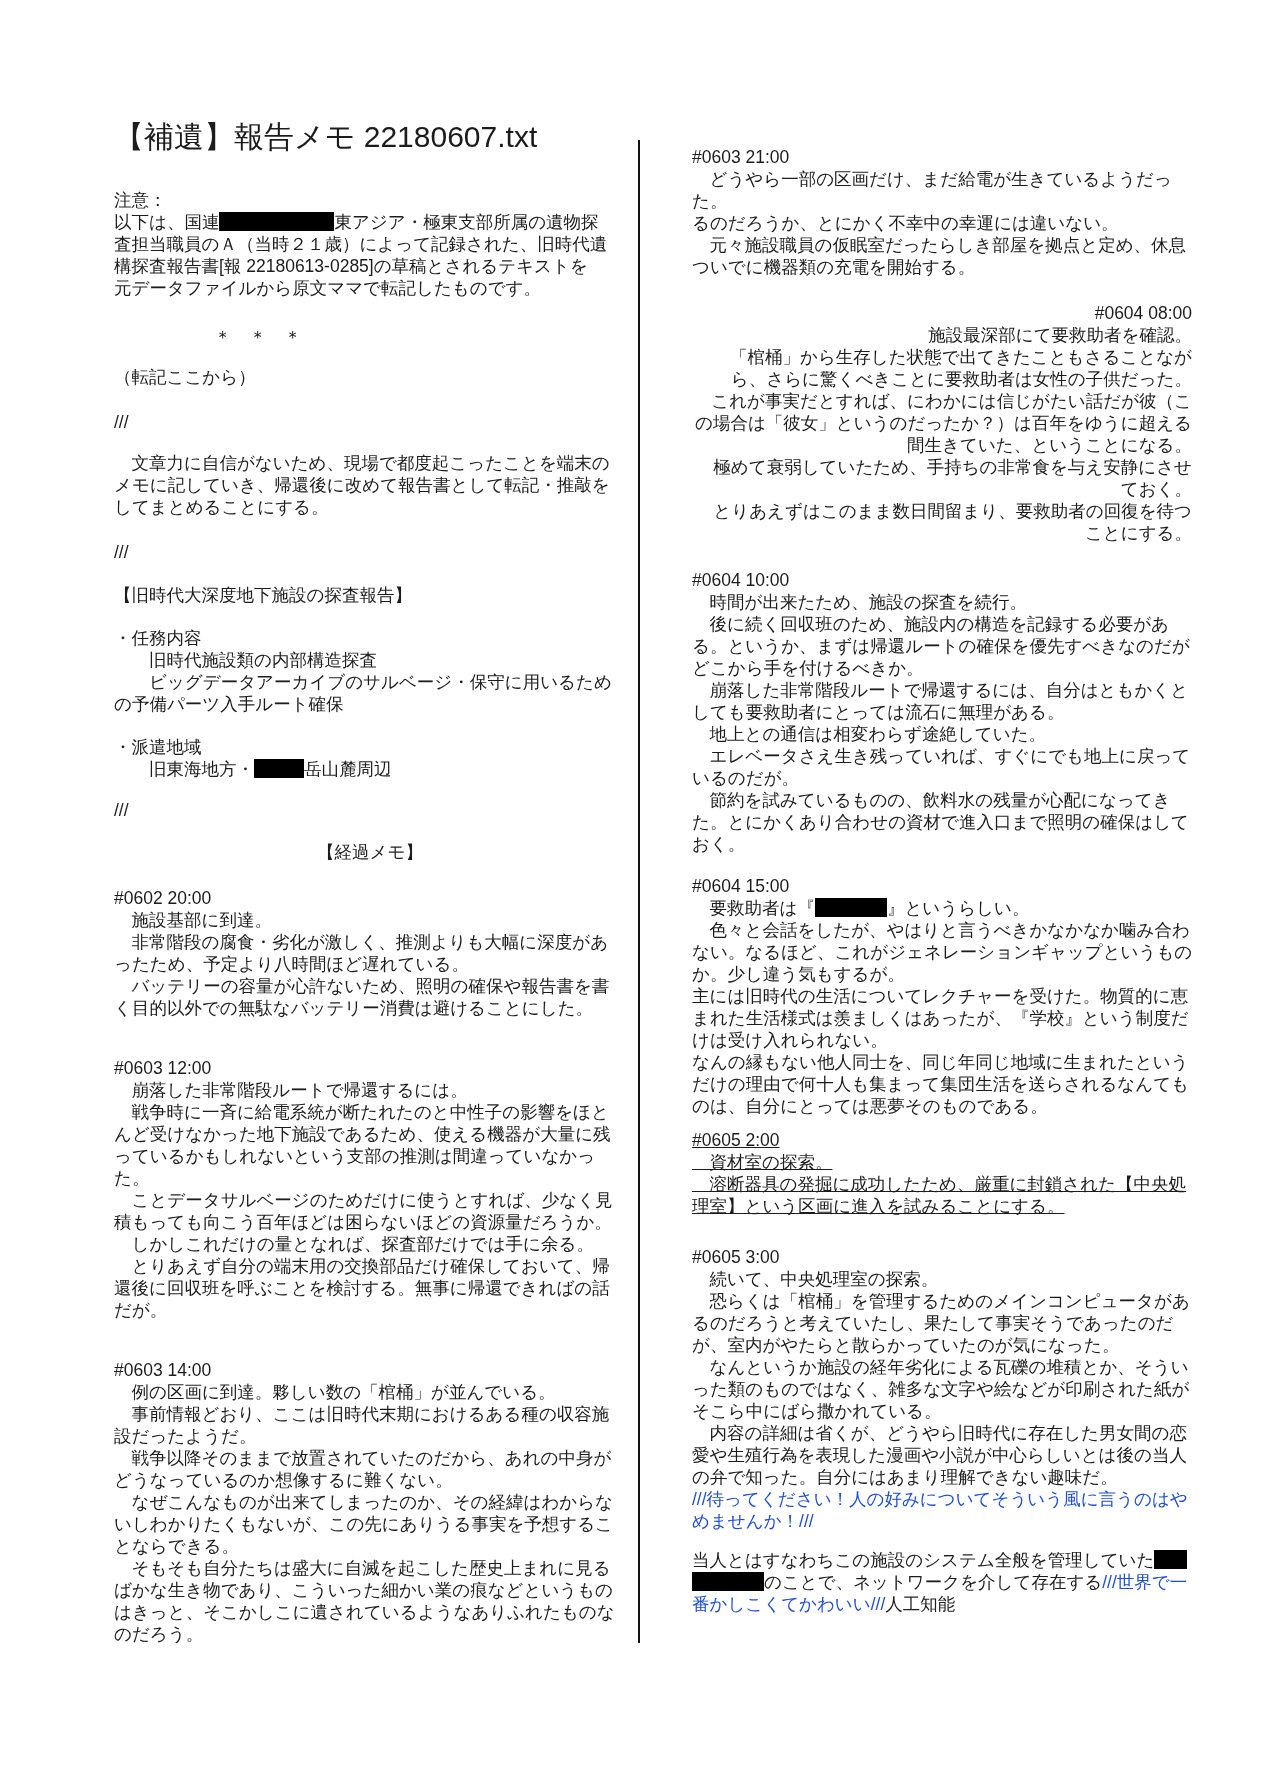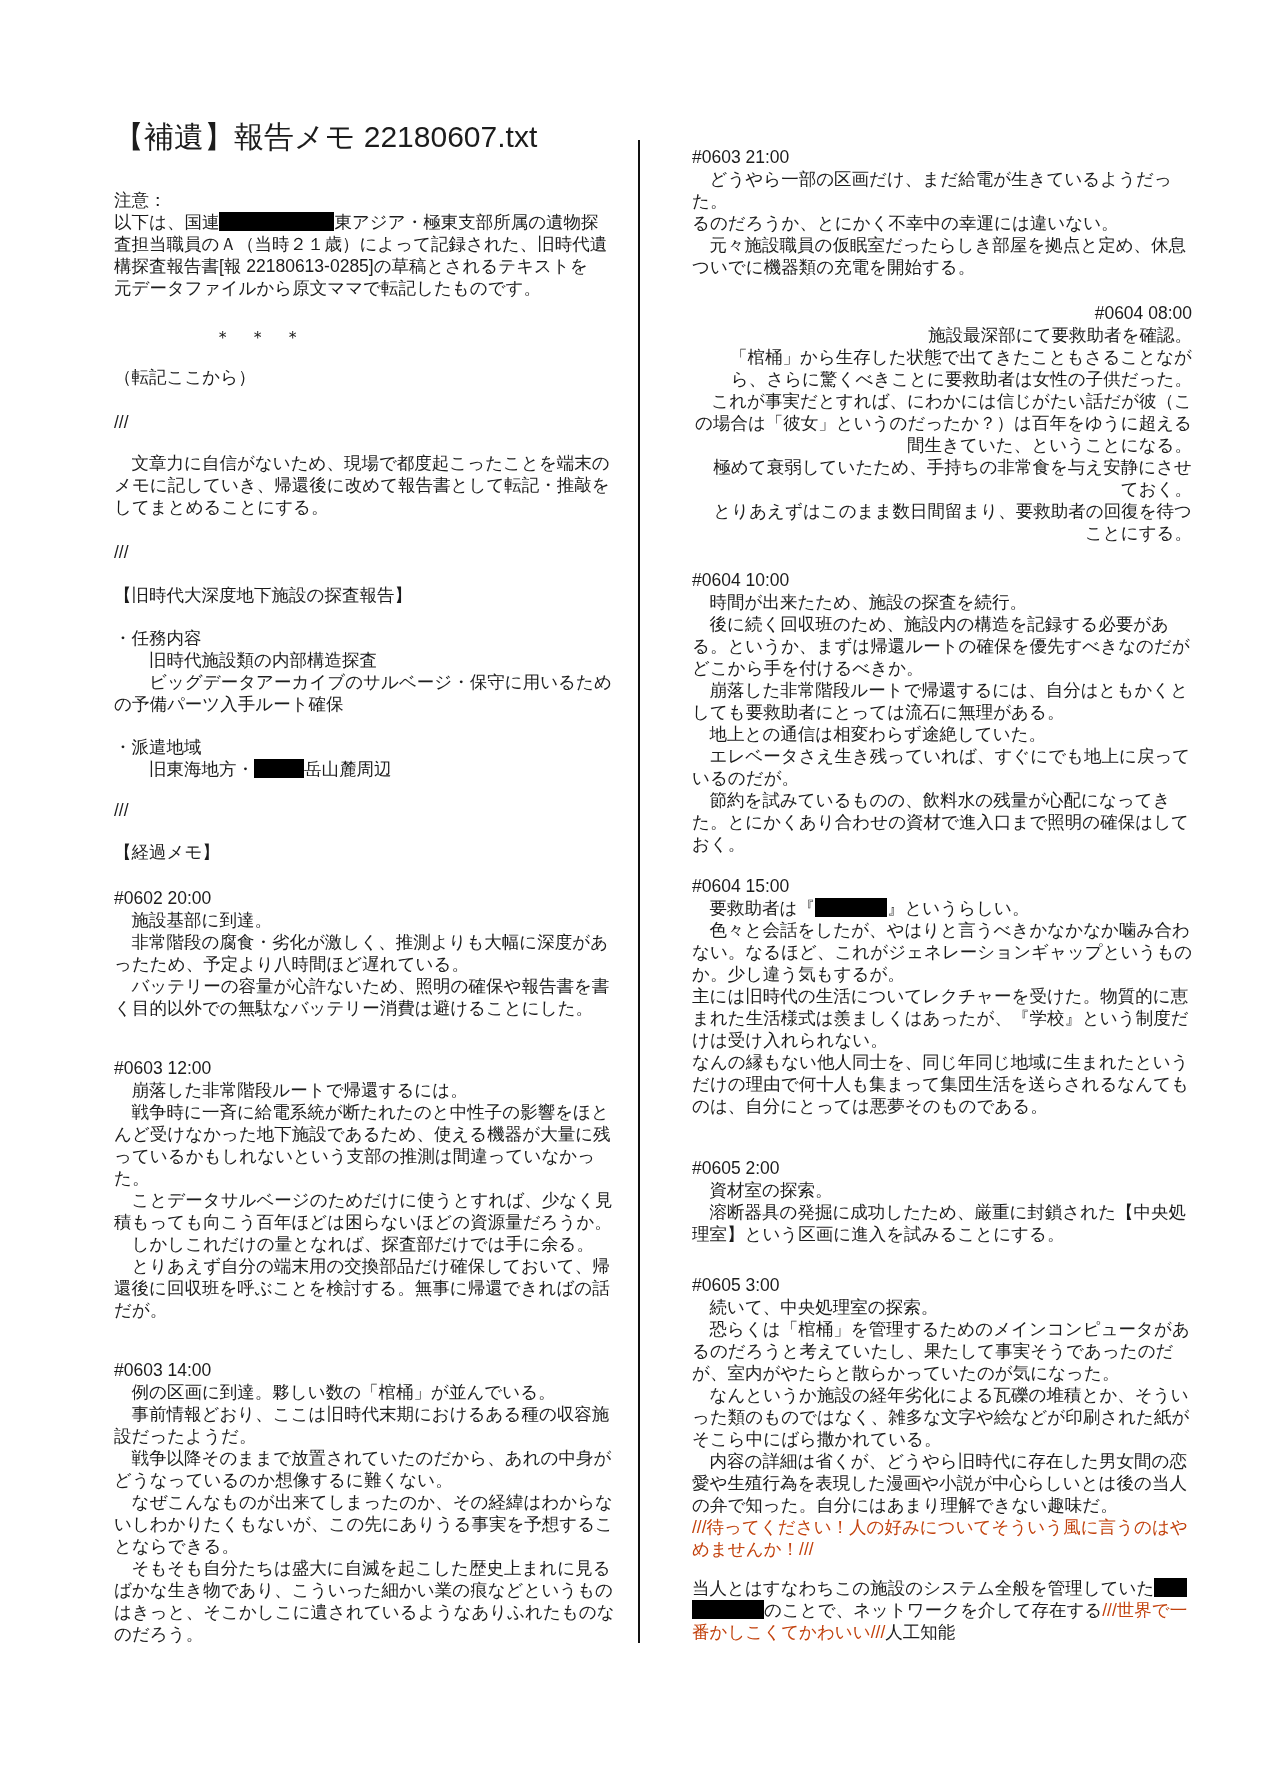--- a/index.html
+++ b/index.html
@@ -19,21 +19,21 @@
   .col { position:absolute; }
   #col-left  { left:114px; top:189px; width:512px; }
   #col-right { left:692px; top:146px; width:500px; }
   .block { margin:0; }
   .line {
     height:22px; line-height:22px;
     font-size:17.5px;
     white-space:pre;
   }
   .stars .line { padding-left:100px; }
-  .gray { color:#c2410c; }
+  .gray { color:#1d4ed8; }
   .redact {
     display:inline-block;
     background:#000000;
     height:19px;
     vertical-align:-3px;
   }
   .divider {
     position:absolute;
     left:638px; top:140px;
     width:2px; height:1503px;
@@ -81,21 +81,21 @@
       <div class="line"><span>　　ビッグデータアーカイブのサルベージ・保守に用いるため</span></div>
       <div class="line"><span>の予備パーツ入手ルート確保</span></div>
     </div>
     <div class="block" style="margin-top: 21px;">
       <div class="line"><span>・派遣地域</span></div>
       <div class="line"><span>　　旧東海地方・</span><span class="redact" style="width: 50px;"></span><span>岳山麓周辺</span></div>
     </div>
     <div class="block" style="margin-top: 19px;">
       <div class="line"><span>///</span></div>
     </div>
-    <div class="block" style="margin-top: 20px;">
+    <div class="block" style="margin-top: 20px; text-align: center;">
       <div class="line"><span>【経過メモ】</span></div>
     </div>
     <div class="block" style="margin-top: 24px;">
       <div class="line"><span>#0602 20:00</span></div>
       <div class="line"><span>　施設基部に到達。</span></div>
       <div class="line"><span>　非常階段の腐食・劣化が激しく、推測よりも大幅に深度があ</span></div>
       <div class="line"><span>ったため、予定より八時間ほど遅れている。</span></div>
       <div class="line"><span>　バッテリーの容量が心許ないため、照明の確保や報告書を書</span></div>
       <div class="line"><span>く目的以外での無駄なバッテリー消費は避けることにした。</span></div>
     </div>
@@ -173,21 +173,21 @@
       <div class="line"><span>　色々と会話をしたが、やはりと言うべきかなかなか噛み合わ</span></div>
       <div class="line"><span>ない。なるほど、これがジェネレーションギャップというもの</span></div>
       <div class="line"><span>か。少し違う気もするが。</span></div>
       <div class="line"><span>主には旧時代の生活についてレクチャーを受けた。物質的に恵</span></div>
       <div class="line"><span>まれた生活様式は羨ましくはあったが、『学校』という制度だ</span></div>
       <div class="line"><span>けは受け入れられない。</span></div>
       <div class="line"><span>なんの縁もない他人同士を、同じ年同じ地域に生まれたという</span></div>
       <div class="line"><span>だけの理由で何十人も集まって集団生活を送らされるなんても</span></div>
       <div class="line"><span>のは、自分にとっては悪夢そのものである。</span></div>
     </div>
-    <div class="block" style="margin-top: 40px;">
+    <div class="block" style="margin-top: 12px; text-decoration: underline;">
       <div class="line"><span>#0605 2:00</span></div>
       <div class="line"><span>　資材室の探索。</span></div>
       <div class="line"><span>　溶断器具の発掘に成功したため、厳重に封鎖された【中央処</span></div>
       <div class="line"><span>理室】という区画に進入を試みることにする。</span></div>
     </div>
     <div class="block" style="margin-top: 29px;">
       <div class="line"><span>#0605 3:00</span></div>
       <div class="line"><span>　続いて、中央処理室の探索。</span></div>
       <div class="line"><span>　恐らくは「棺桶」を管理するためのメインコンピュータがあ</span></div>
       <div class="line"><span>るのだろうと考えていたし、果たして事実そうであったのだ</span></div>

